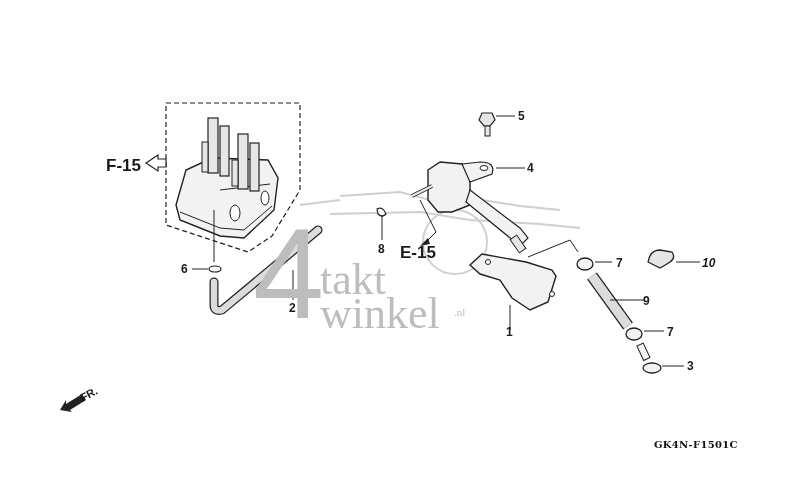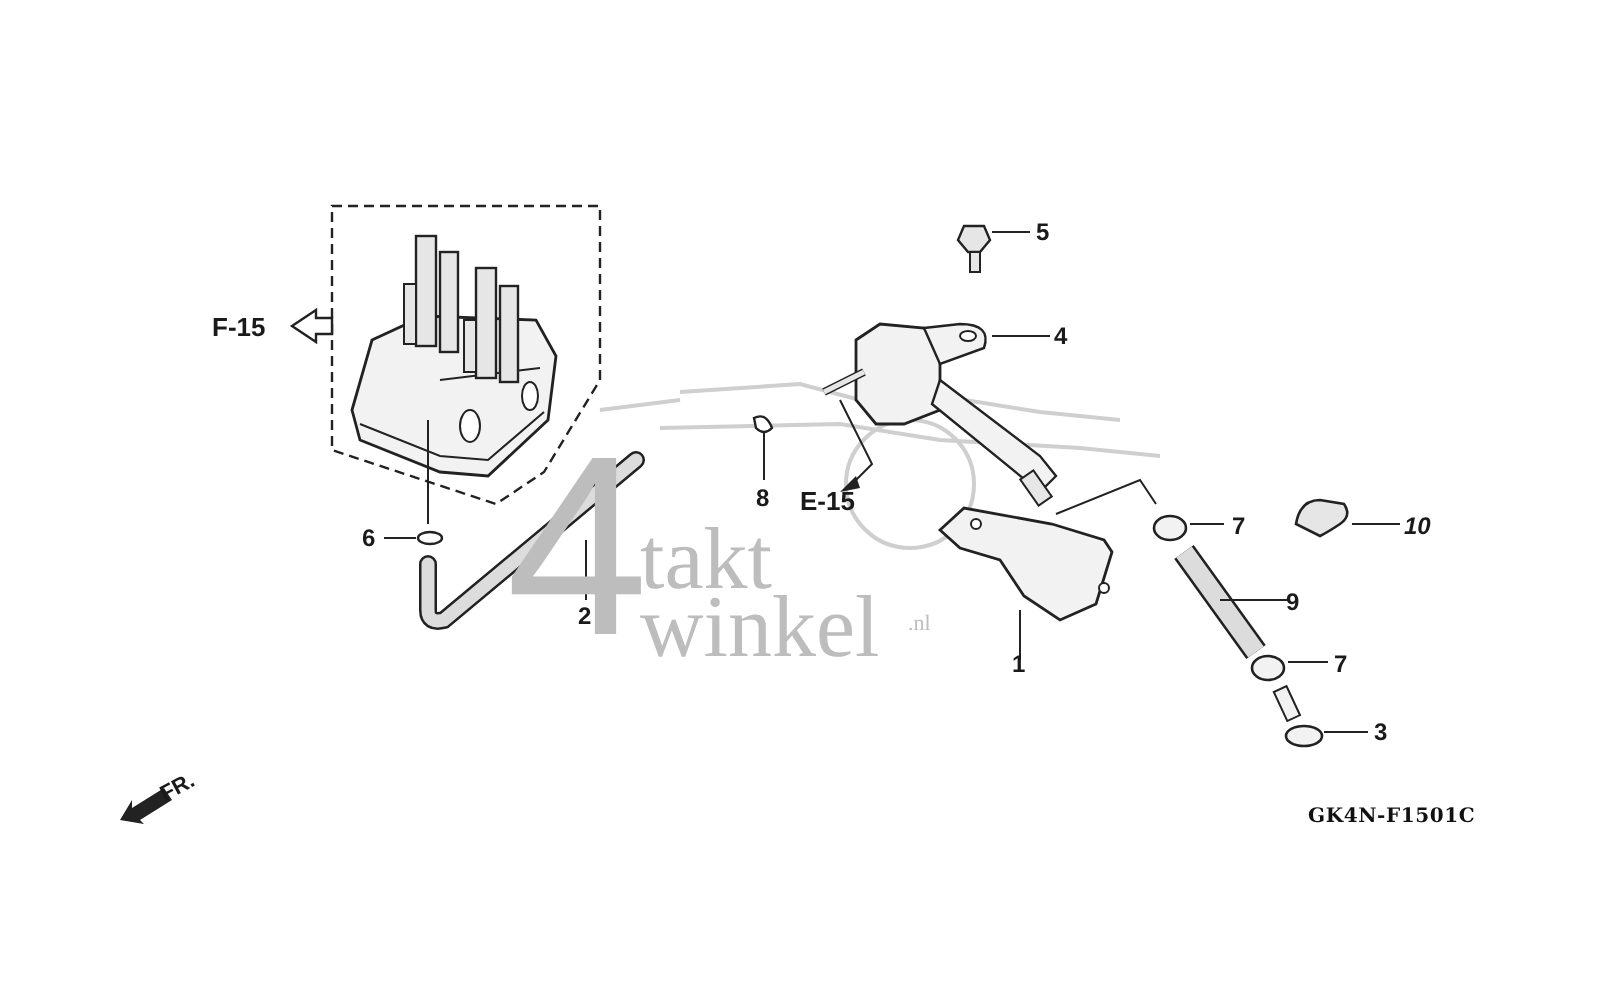--- a/index.html
+++ b/index.html
@@ -1,20 +1,20 @@
 <!DOCTYPE html>
 <html><head>
   <meta charset="utf-8">
   <style>
     html, body { margin: 0; padding: 0; background: #ffffff; }
     body { width: 800px; height: 500px; position: relative; overflow: hidden; font-family: "Liberation Sans", sans-serif; }
     #diagram { position: absolute; left: 0; top: 0; width: 800px; height: 500px; }
     .callout { position: absolute; font-family: "Liberation Sans", sans-serif; font-weight: bold; font-size: 12px; color: #1a1a1a; line-height: 1; }
-    .ref { position: absolute; font-family: "Liberation Sans", sans-serif; font-weight: bold; font-size: 13px; color: #1a1a1a; line-height: 1; }
-    .code { position: absolute; font-family: "DejaVu Serif", serif; font-weight: bold; font-size: 10px; color: #111; letter-spacing: 0.3px; }
+    .ref { position: absolute; font-family: "Liberation Sans", sans-serif; font-weight: bold; font-size: 17px; color: #1a1a1a; line-height: 1; }
+    .code { position: absolute; font-family: "DejaVu Serif", serif; font-weight: bold; font-size: 10px; color: #111; letter-spacing: 0.3px; margin-top: 36px; }
     .wm-num { position: absolute; font-family: "Liberation Sans", sans-serif; color: #bdbdbd; font-size: 120px; line-height: 1; font-weight: normal; }
     .wm-word { position: absolute; font-family: "Liberation Serif", serif; color: #bdbdbd; line-height: 1; }
     .wm-tld { position: absolute; font-family: "Liberation Serif", serif; color: #bdbdbd; font-size: 11px; }
     .fr { position: absolute; font-family: "Liberation Sans", sans-serif; font-weight: bold; font-size: 11px; color: #1a1a1a; transform: rotate(-28deg); }
   </style>
 </head>
 <body>
 
 <div id="diagram">
   <svg width="800" height="500" viewBox="0 0 800 500" xmlns="http://www.w3.org/2000/svg">

